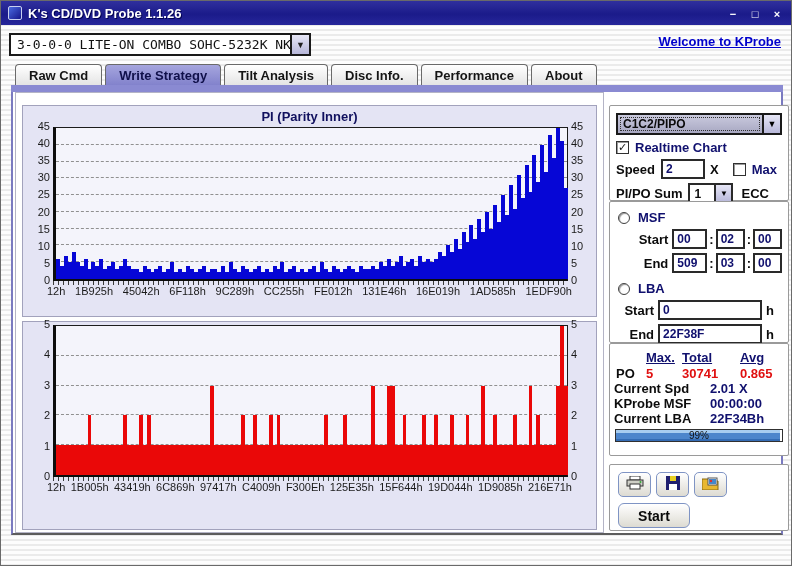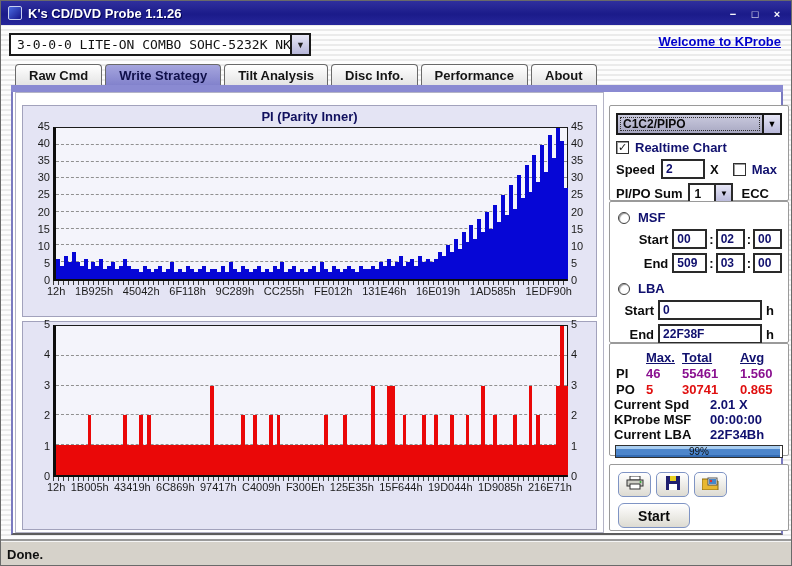--- a/index.html
+++ b/index.html
@@ -563,26 +563,20 @@
     </div>
   </div>
 
   <div class="gbox g3">
     <div class="stat-head">
       <span class="sc0"></span>
       <span class="sc1">Max.</span>
       <span class="sc2">Total</span>
       <span class="sc3">Avg</span>
     </div>
-    <div class="stat-row pi">
-      <span class="sc0 blk">PI</span>
-      <span class="sc1 v">46</span>
-      <span class="sc2 v">55461</span>
-      <span class="sc3 v">1.560</span>
-    </div>
     <div class="stat-row po">
       <span class="sc0 blk">PO</span>
       <span class="sc1 v">5</span>
       <span class="sc2 v">30741</span>
       <span class="sc3 v">0.865</span>
     </div>
     <div class="cur-row">
       <span class="cl">Current Spd</span>
       <span class="cv">2.01  X</span>
     </div>
@@ -630,16 +624,13 @@
               <circle cx="9" cy="4" r="1.2" fill="#e03030"></circle>
             </svg>
         </span>
       </div>
     </div>
     <div class="bigbtns">
       <button class="bbtn start">Start</button>
     </div>
   </div>
 
-  <div class="statusbar">
-    <span class="status-text">Done.</span>
-  </div>
 </div>
 
 </body></html>

